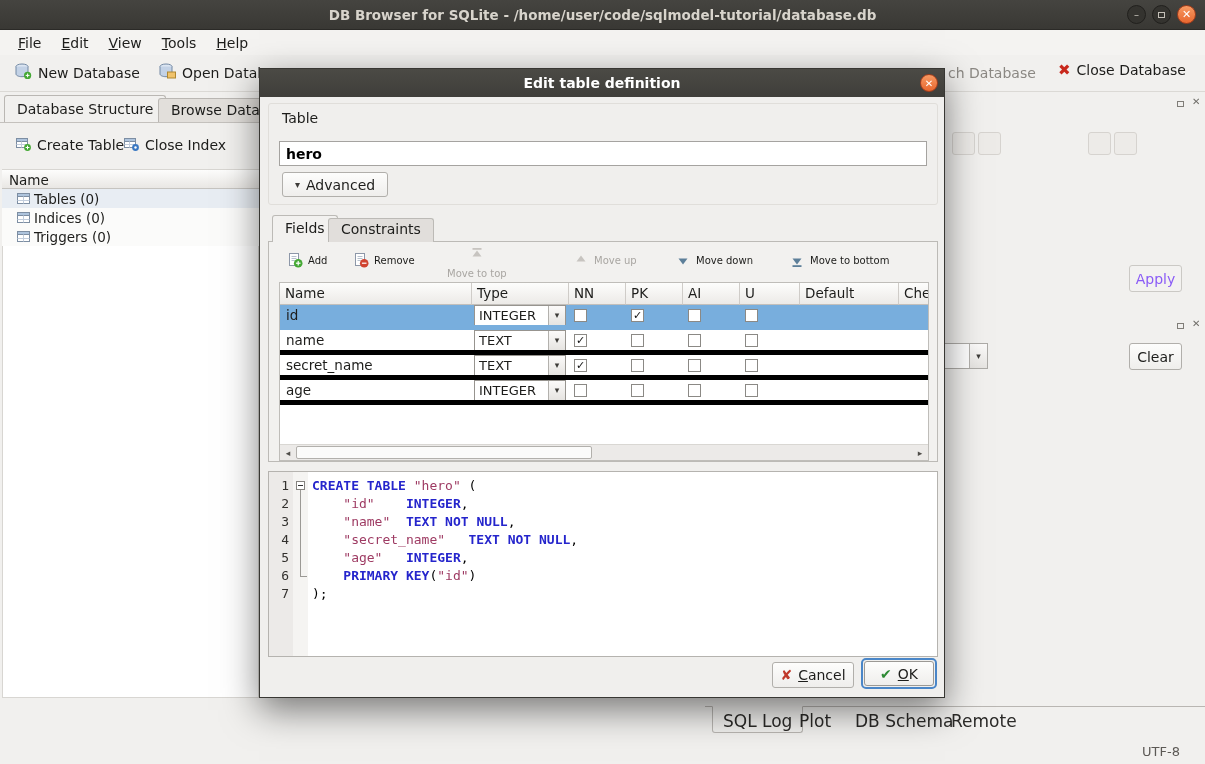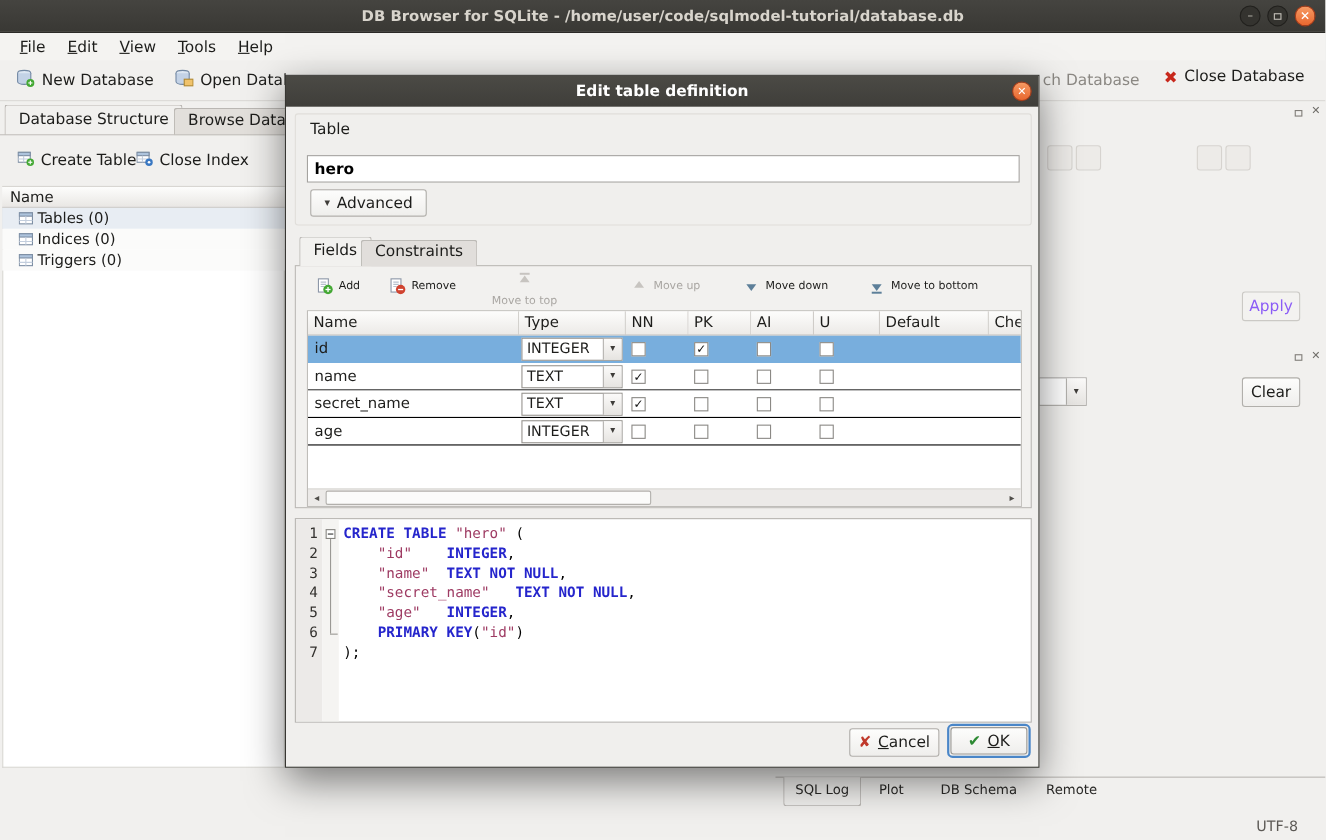--- a/index.html
+++ b/index.html
@@ -47,21 +47,21 @@
          display:flex;align-items:center;justify-content:center;font-size:14px}
   .sqbtn.disabled{color:#8b5cf6;background:#f3f2f0;border-color:#cbc9c5}
   .ph-ic{width:23px;height:23px;border-radius:3px;background:#edebe8;border:1px solid #d6d3cf}
   .dock-ic{font-size:10px;color:#6f6d68;line-height:1}
   .combo-sliver{height:26px;background:#fff;border:1px solid #adaba7;display:flex;justify-content:flex-end}
   .combo-sliver .dd{width:18px;border-left:1px solid #b3b1ad;background:linear-gradient(#fbfaf9,#e6e4e1);
                     display:flex;align-items:center;justify-content:center;font-size:9px;color:#3e3c39}
 
   
   .btabs{border-top:1px solid #b9b6b2}
-  .btab{position:absolute;height:27px;padding:4px 10px;font-size:12px;color:#2b2a28;white-space:nowrap}
+  .btab{position:absolute;height:27px;padding:4px 10px;font-size:17px;color:#2b2a28;white-space:nowrap}
   .btab.active{top:-1px;background:#f1f0ee;border:1px solid #b9b6b2;border-top:1px solid #f1f0ee;border-radius:0 0 3px 3px}
   .status-enc{font-size:13px;color:#5c5955}
 
   
   .dialog{z-index:50;background:#f0efed;border:1px solid #383733;box-shadow:0 12px 34px rgba(0,0,0,.5)}
   .dlg-titlebar{position:absolute;left:0;top:0;right:0;height:28px;background:linear-gradient(#4b4a45,#3f3e3a);
                 display:flex;align-items:center;justify-content:center}
   .dlg-title{color:#fff;font-weight:bold;font-size:14px}
   .dlg-close{position:absolute;right:6px;top:5px;width:18px;height:18px;border-radius:50%;
              background:linear-gradient(#f79a63,#e8672f);border:1px solid #a53d1b;color:#fff;
@@ -79,21 +79,21 @@
   .fpanel{background:#f2f1ef;border:1px solid #bcbab6}
   .flatbtn{position:absolute;top:5px;display:flex;align-items:center;gap:5px;height:26px;padding:0 6px;
            font-size:10px;color:#1c1c1a;border-radius:3px;white-space:nowrap}
   .flatbtn.disabled{color:#a9a6a2}
   .fico{display:inline-flex}
 
   .grid{background:#fff;border:1px solid #bfbdb9;overflow:hidden}
   .ghdr{display:flex}
   .ghc{height:22px;border-right:1px solid #cfccc8;border-bottom:1px solid #c2bfbb;flex:none;
        background:linear-gradient(#fdfdfc,#eceae7);font-size:13.5px;padding:2px 0 0 5px;overflow:hidden;white-space:nowrap}
-  .grid-row{display:flex;height:25px;background:#fff;border-bottom:1px solid #000000}
+  .grid-row{display:flex;height:25px;background:#fff;border-bottom:5px solid #000000}
   .grid-row.sel{background:#78aedd;border-bottom-color:#78aedd}
   .gcell{flex:none;overflow:hidden;white-space:nowrap;font-size:13.5px;display:flex;align-items:center}
   .gcell.name{padding-left:6px}
   .gcell.bool{padding-left:5px}
   .combo{flex:1;margin:2px 3px 2px 2px;height:21px;background:#fff;border:1px solid #97948f;display:flex;align-items:center}
   .combo-txt{flex:1;padding-left:4px;font-size:13px;overflow:hidden}
   .combo-dd{width:17px;align-self:stretch;border-left:1px solid #b3b1ad;background:linear-gradient(#fbfaf9,#e6e4e1);
             display:flex;align-items:center;justify-content:center;font-size:9px;color:#3e3c39}
   .cb{width:13px;height:13px;background:#fff;border:1px solid #8b8985;font-size:11px;line-height:11px;
       text-align:center;font-weight:bold;color:#111;display:inline-block}

